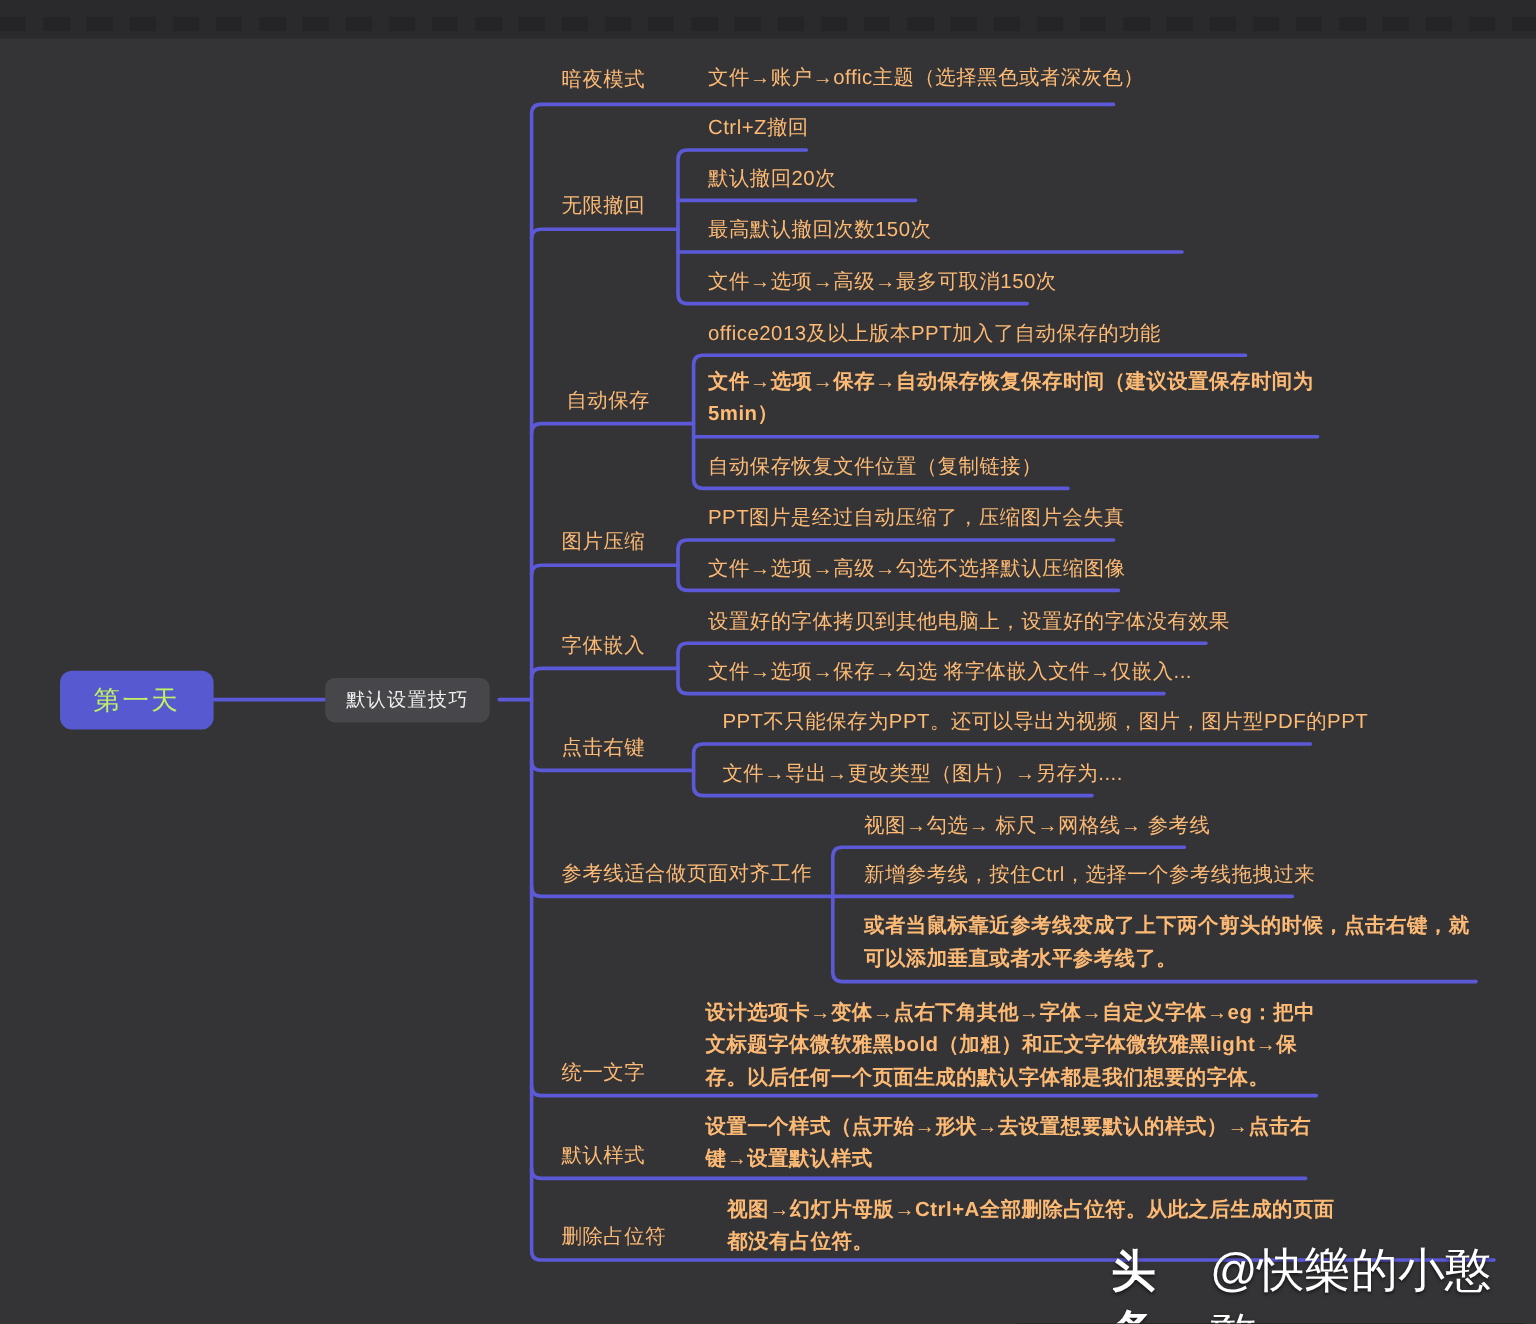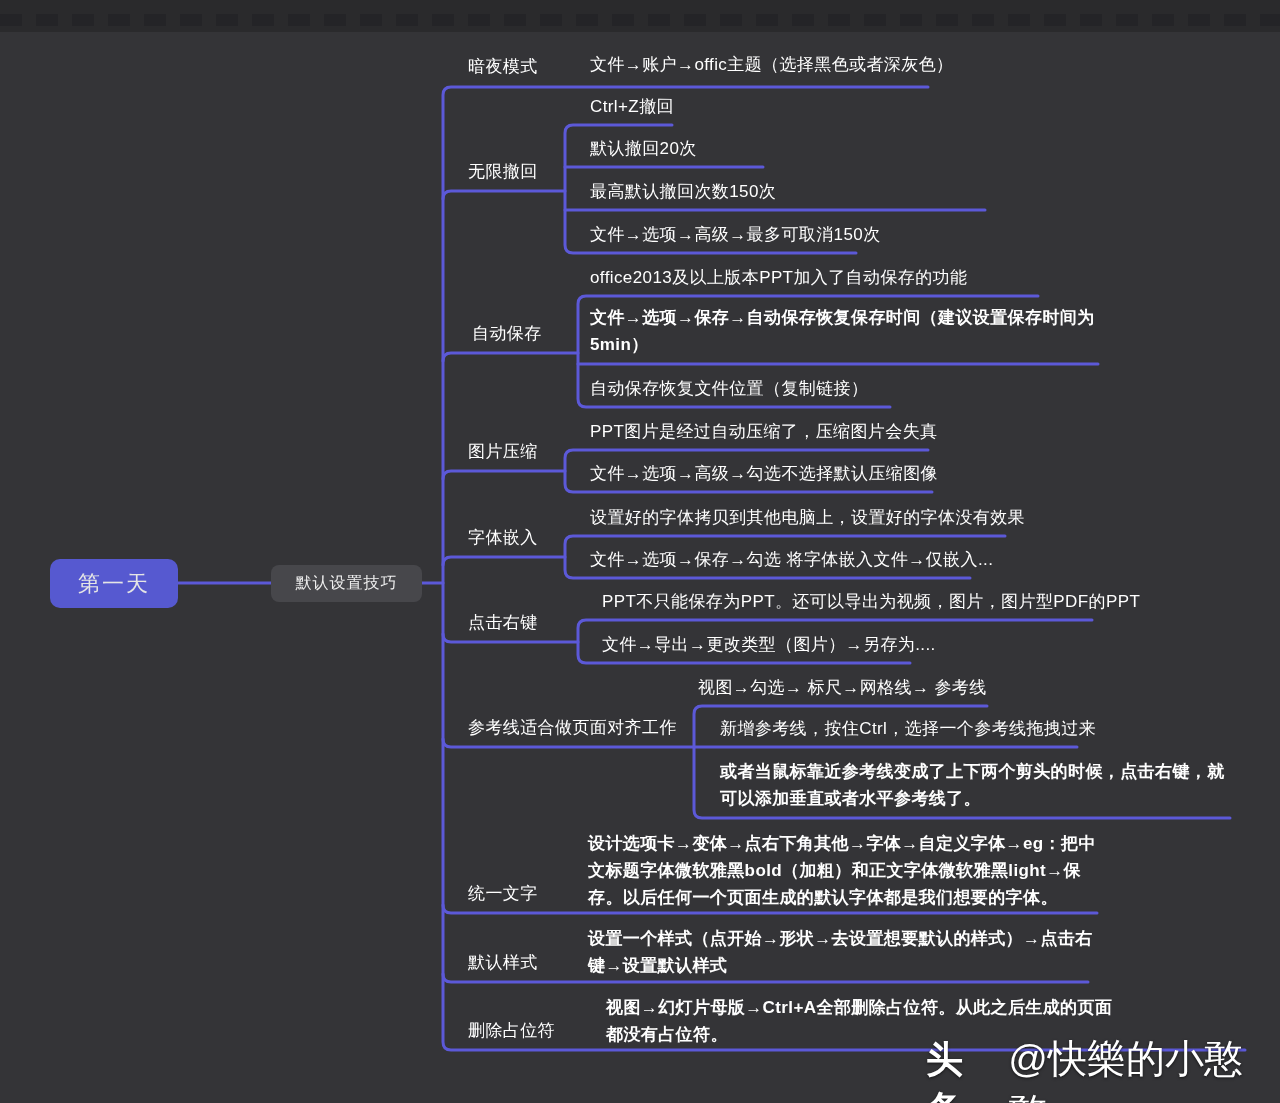--- a/index.html
+++ b/index.html
@@ -22,31 +22,31 @@
   }
   svg.links{position:absolute;left:0;top:0;pointer-events:none;}
   svg.links path{fill:none;stroke:var(--line,#5c59d8);stroke-width:3;stroke-linecap:round;}
   .node{
     position:absolute;display:flex;align-items:center;justify-content:center;
     box-sizing:border-box;border-radius:10px;
   }
   .node.root{
     left:50px;top:559px;width:128px;height:49px;
     background:var(--root-fill,#5659d0);
-    font-size:22px;font-weight:500;letter-spacing:2px;color:#e5e5e5;
+    font-size:22px;font-weight:500;letter-spacing:2px;color:#bef264;
   }
   .node.hub{
-    left:271px;top:565px;width:151px;height:37px;border-radius:8px;
+    left:271px;top:565px;width:137px;height:37px;border-radius:8px;
     background:var(--hub-fill,#47474b);
     font-size:16px;letter-spacing:1px;color:#efefef;
   }
   .label,.item{
     position:absolute;
     font-size:17px;line-height:23px;letter-spacing:0.4px;
-    color:#ffffff;white-space:nowrap;
+    color:#fdba74;white-space:nowrap;
   }
   .item.wrap{white-space:normal;line-height:27px;font-weight:bold;}
   .watermark{
     position:absolute;left:926px;top:1032px;width:340px;
     display:flex;align-items:baseline;gap:16px;color:#ffffff;
     text-shadow:0 1px 3px rgba(0,0,0,.6);
   }
   .watermark .brand{font-size:37px;font-weight:900;letter-spacing:1px;}
   .watermark .handle{font-size:39px;font-weight:500;}
 </style>
@@ -120,21 +120,21 @@
 
   <div class="item" style="left:590px;top:420px">PPT图片是经过自动压缩了，压缩图片会失真</div>
   <div class="item" style="left:590px;top:462px">文件→选项→高级→勾选不选择默认压缩图像</div>
 
   <div class="item" style="left:590px;top:506px">设置好的字体拷贝到其他电脑上，设置好的字体没有效果</div>
   <div class="item" style="left:590px;top:548px">文件→选项→保存→勾选 将字体嵌入文件→仅嵌入...</div>
 
   <div class="item" style="left:602px;top:590px">PPT不只能保存为PPT。还可以导出为视频，图片，图片型PDF的PPT</div>
   <div class="item" style="left:602px;top:633px">文件→导出→更改类型（图片）→另存为....</div>
 
-  <div class="item" style="left:698px;top:676px">视图→勾选→ 标尺→网格线→ 参考线</div>
+  <div class="item" style="left:720px;top:676px">视图→勾选→ 标尺→网格线→ 参考线</div>
   <div class="item" style="left:720px;top:717px">新增参考线，按住Ctrl，选择一个参考线拖拽过来</div>
   <div class="item wrap" style="left:720px;top:758px;width:512px">或者当鼠标靠近参考线变成了上下两个剪头的时候，点击右键，就可以添加垂直或者水平参考线了。</div>
 
   <div class="item wrap" style="left:588px;top:830px;width:508px">设计选项卡→变体→点右下角其他→字体→自定义字体→eg：把中文标题字体微软雅黑bold（加粗）和正文字体微软雅黑light→保存。以后任何一个页面生成的默认字体都是我们想要的字体。</div>
 
   <div class="item wrap" style="left:588px;top:925px;width:508px">设置一个样式（点开始→形状→去设置想要默认的样式）→点击右键→设置默认样式</div>
 
   <div class="item wrap" style="left:606px;top:994px;width:515px">视图→幻灯片母版→Ctrl+A全部删除占位符。从此之后生成的页面都没有占位符。</div>
 
   <div class="watermark">

